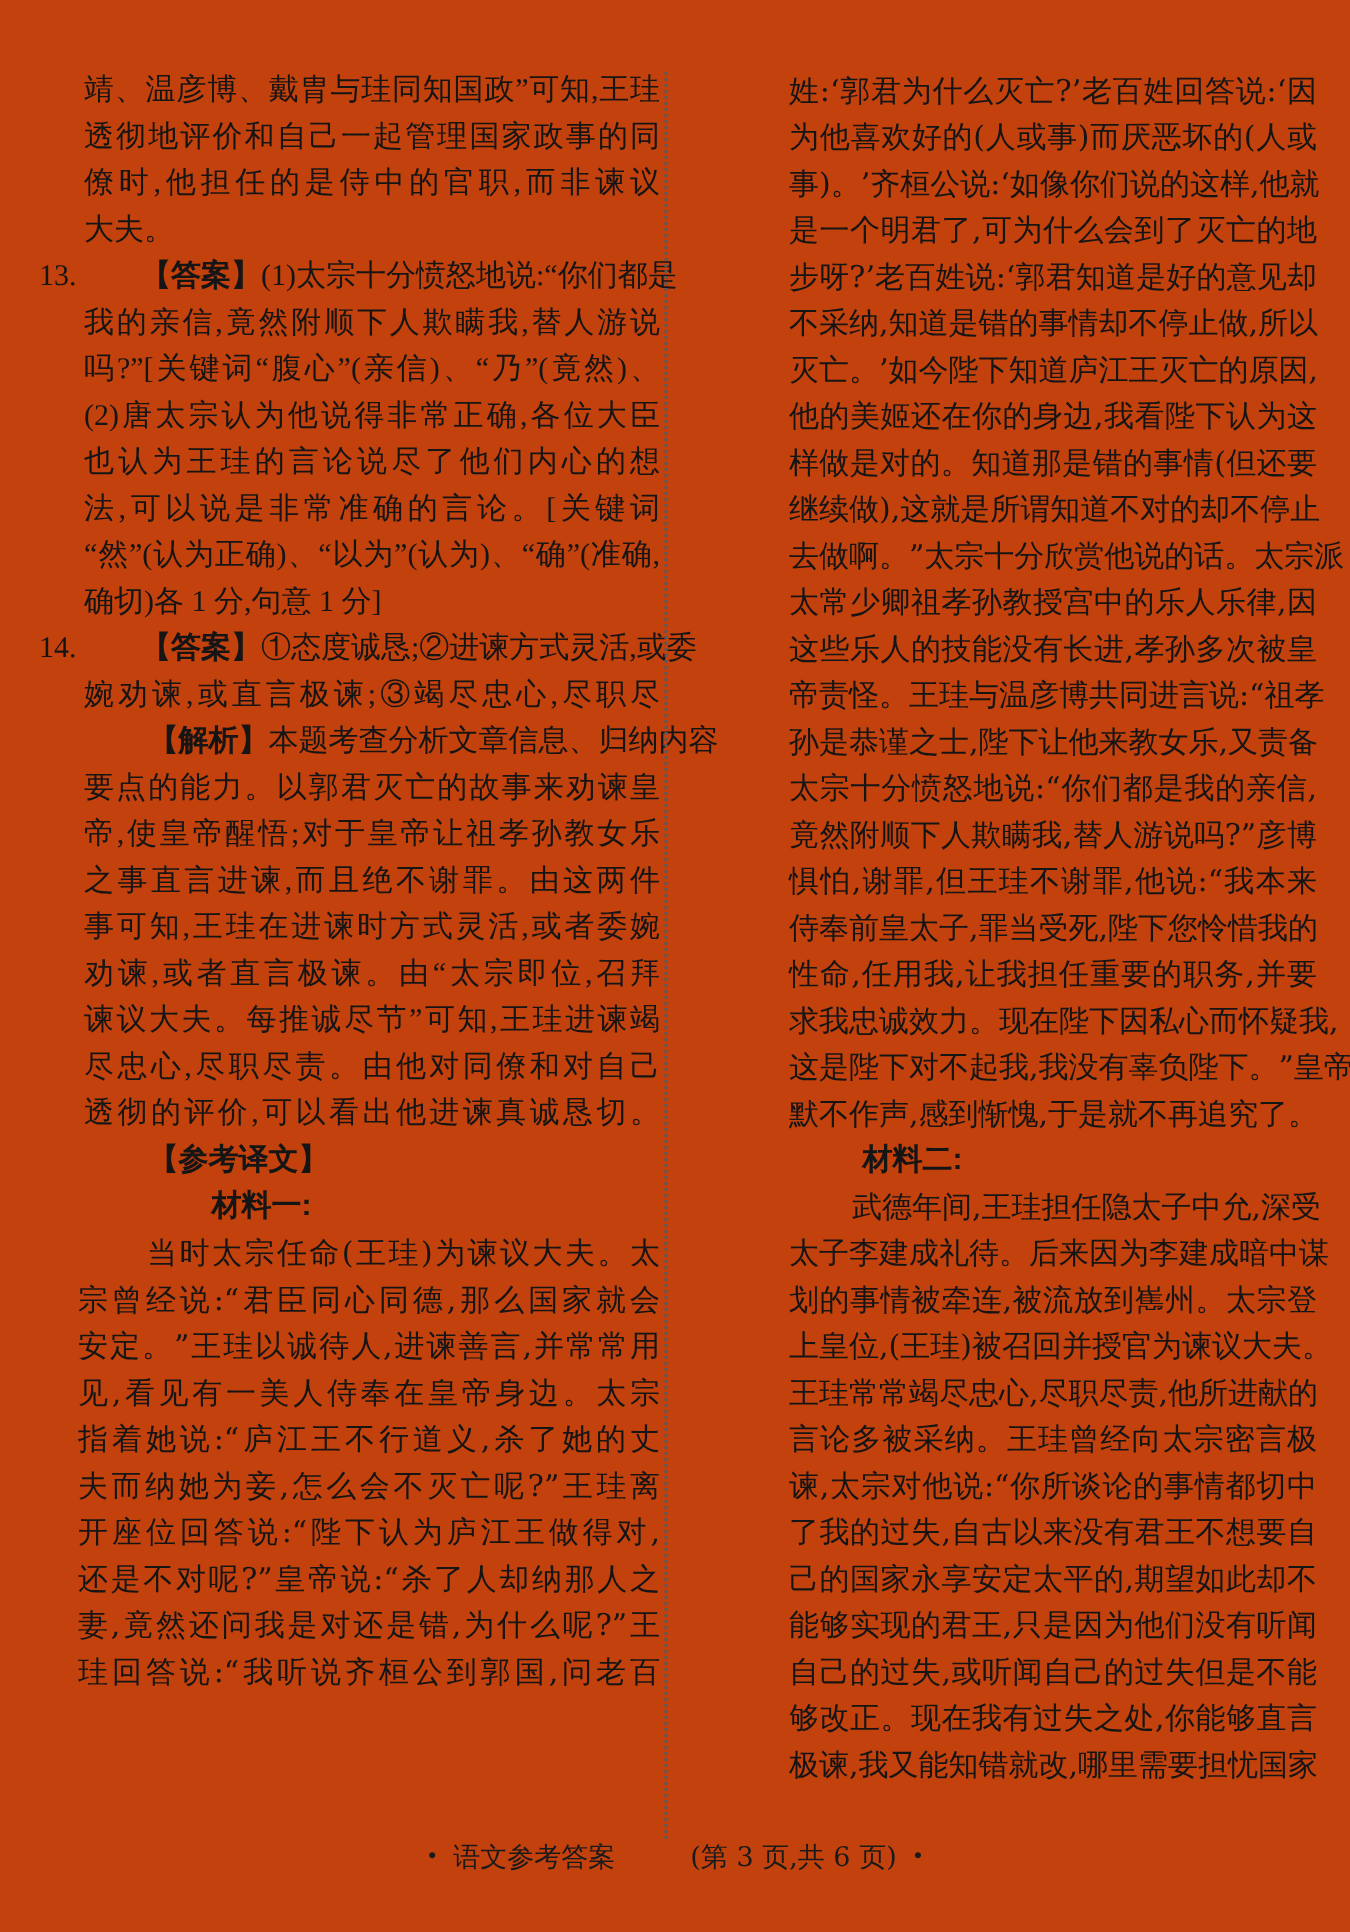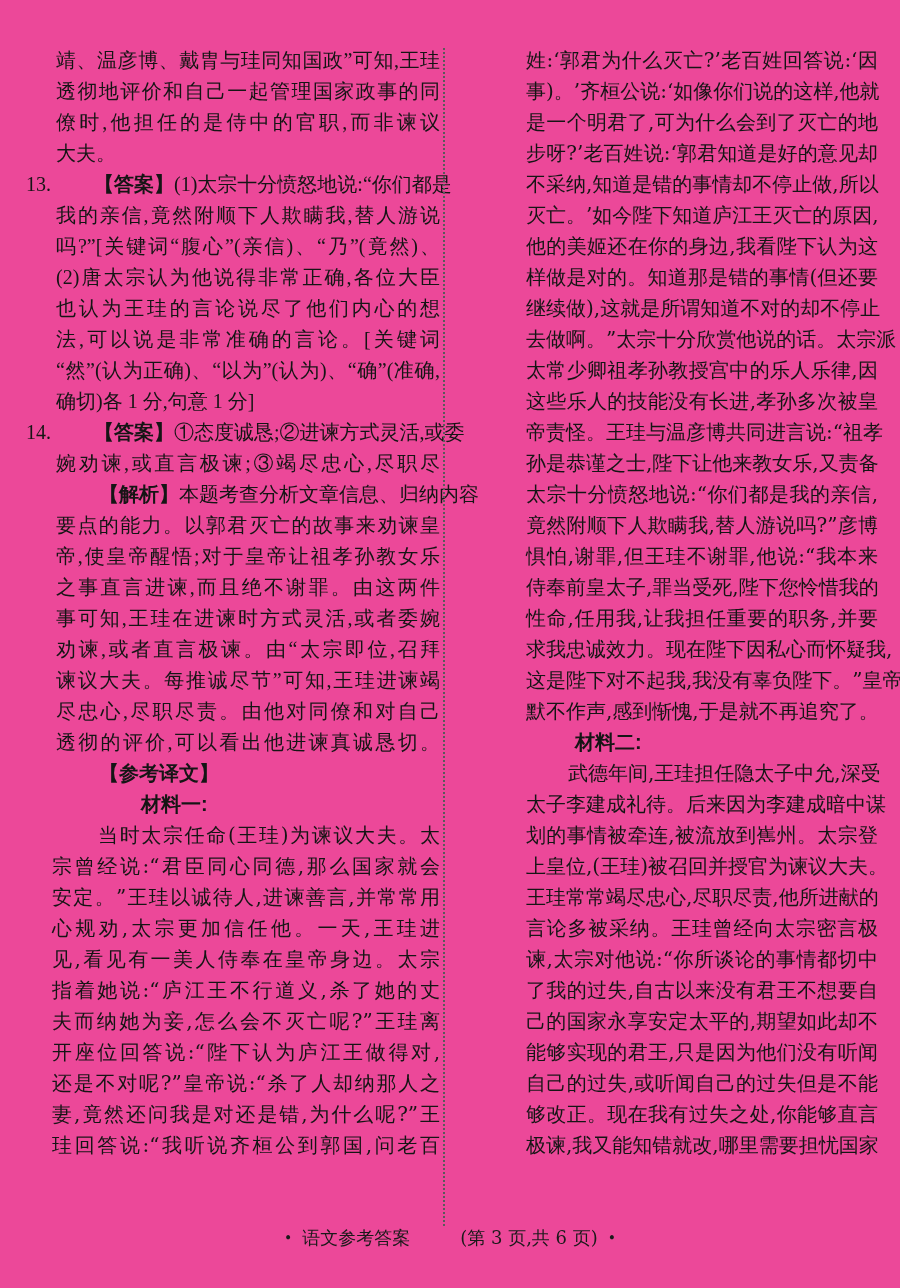--- a/index.html
+++ b/index.html
@@ -1,20 +1,20 @@
 <!DOCTYPE html>
 <html><head>
 <meta charset="utf-8">
 <style>
   html,body{margin:0;padding:0;}
   body{background:#e8e8e8;}
   .page{
     position:relative;
     width:900px;height:1288px;
-    background:#ec4899;
+    background:#c2410c;
     color:#151515;
     font-family:"Liberation Serif",serif;
     overflow:hidden;
   }
   .col{
     position:absolute;top:45px;
   }
   .col-left{left:26px;width:414px;}
   .col-right{left:490px;width:388px;}
   .line{
@@ -75,32 +75,32 @@
       <div class="line cont"><span>事可知,王珪在进谏时方式灵活,或者委婉</span></div>
       <div class="line cont"><span>劝谏,或者直言极谏。由“太宗即位,召拜</span></div>
       <div class="line cont"><span>谏议大夫。每推诚尽节”可知,王珪进谏竭</span></div>
       <div class="line cont"><span>尽忠心,尽职尽责。由他对同僚和对自己</span></div>
       <div class="line cont"><span>透彻的评价,可以看出他进谏真诚恳切。</span></div>
       <div class="line cont short"><span class="b">【参考译文】</span></div>
       <div class="line mat short"><span class="b">材料一:</span></div>
       <div class="line kai first"><span>当时太宗任命(王珪)为谏议大夫。太</span></div>
       <div class="line kai"><span>宗曾经说:“君臣同心同德,那么国家就会</span></div>
       <div class="line kai"><span>安定。”王珪以诚待人,进谏善言,并常常用</span></div>
-      <div class="line kai"><span>心规劝,太宗更加信任他。一天,王珪进</span></div>
       <div class="line kai"><span>见,看见有一美人侍奉在皇帝身边。太宗</span></div>
       <div class="line kai"><span>指着她说:“庐江王不行道义,杀了她的丈</span></div>
       <div class="line kai"><span>夫而纳她为妾,怎么会不灭亡呢?”王珪离</span></div>
       <div class="line kai"><span>开座位回答说:“陛下认为庐江王做得对,</span></div>
       <div class="line kai"><span>还是不对呢?”皇帝说:“杀了人却纳那人之</span></div>
       <div class="line kai"><span>妻,竟然还问我是对还是错,为什么呢?”王</span></div>
       <div class="line kai"><span>珪回答说:“我听说齐桓公到郭国,问老百</span></div>
     </div>
   <div class="divider"></div>
   <div class="col col-right">
       <div class="line kai-r"><span>姓:‘郭君为什么灭亡?’老百姓回答说:‘因</span></div>
+      <div class="line kai-r"><span>为他喜欢好的(人或事)而厌恶坏的(人或</span></div>
       <div class="line kai-r"><span>事)。’齐桓公说:‘如像你们说的这样,他就</span></div>
       <div class="line kai-r"><span>是一个明君了,可为什么会到了灭亡的地</span></div>
       <div class="line kai-r"><span>步呀?’老百姓说:‘郭君知道是好的意见却</span></div>
       <div class="line kai-r"><span>不采纳,知道是错的事情却不停止做,所以</span></div>
       <div class="line kai-r"><span>灭亡。’如今陛下知道庐江王灭亡的原因,</span></div>
       <div class="line kai-r"><span>他的美姬还在你的身边,我看陛下认为这</span></div>
       <div class="line kai-r"><span>样做是对的。知道那是错的事情(但还要</span></div>
       <div class="line kai-r"><span>继续做),这就是所谓知道不对的却不停止</span></div>
       <div class="line kai-r"><span>去做啊。”太宗十分欣赏他说的话。太宗派</span></div>
       <div class="line kai-r"><span>太常少卿祖孝孙教授宫中的乐人乐律,因</span></div>

